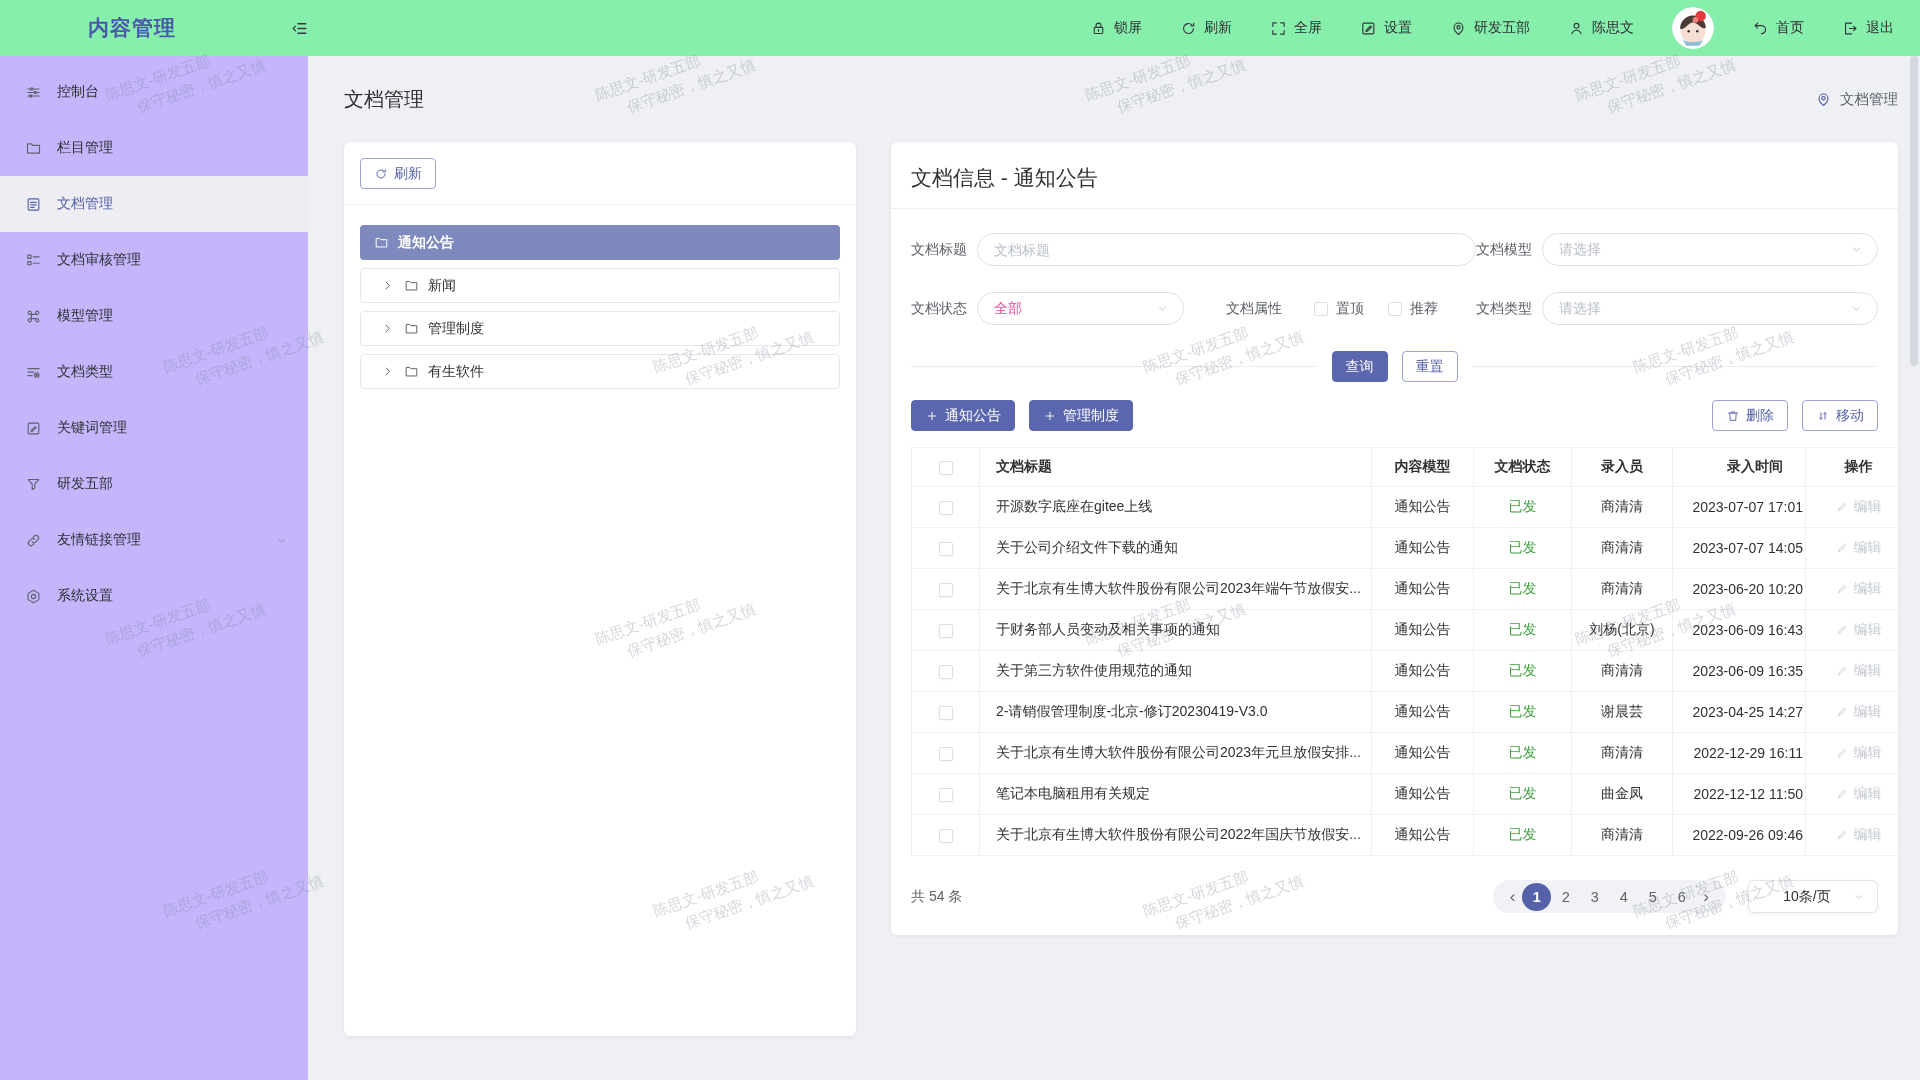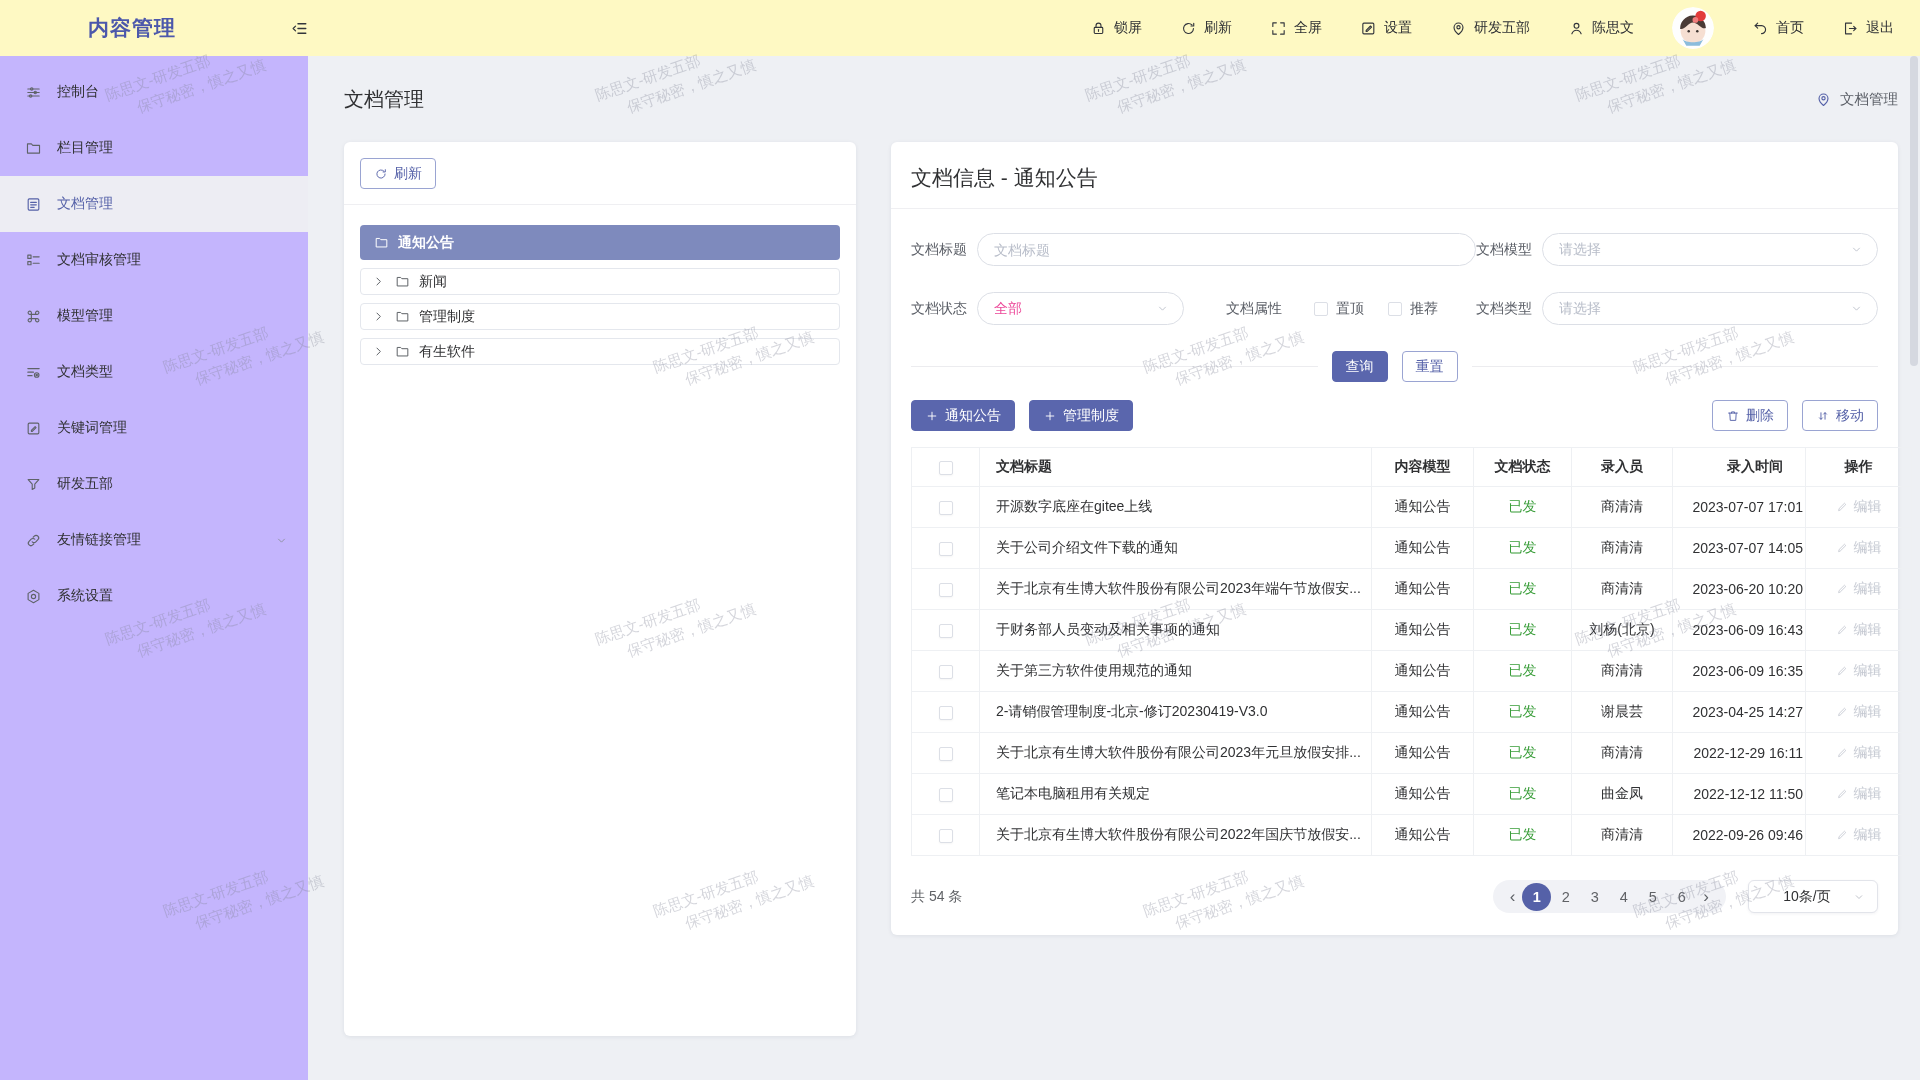--- a/index.html
+++ b/index.html
@@ -2,21 +2,21 @@
 <html><head>
 <meta charset="utf-8">
 <style>
   * { margin:0; padding:0; box-sizing:border-box; }
   html,body { width:1920px; height:1080px; overflow:hidden; }
   body { font-family:"Liberation Sans","DejaVu Sans",sans-serif; background:#eef0f4; color:#303133; font-size:14px; }
   .i { display:inline-flex; align-items:center; justify-content:center; }
   .i svg { width:1em; height:1em; }
 
   
-  .topbar { position:fixed; top:0; left:0; right:0; height:56px; background:#fef9c3; display:flex; align-items:center; z-index:30; }
+  .topbar { position:fixed; top:0; left:0; right:0; height:56px; background:#86efac; display:flex; align-items:center; z-index:30; }
   .logo { width:260px; padding-left:88px; font-size:21px; font-weight:600; color:#4c58ab; letter-spacing:1px; white-space:nowrap; }
   .collapse-btn { background:none; border:none; margin-left:30px; font-size:19px; color:#33363c; cursor:pointer; display:flex; }
   .top-right { margin-left:auto; display:flex; align-items:center; gap:38px; padding-right:26px; }
   .top-act { display:flex; align-items:center; gap:7px; color:#2d2f33; font-size:14px; cursor:pointer; white-space:nowrap; }
   .top-act .i { font-size:17px; color:#33363c; }
   .avatar { width:42px; height:42px; border-radius:50%; overflow:hidden; flex:0 0 auto; cursor:pointer; }
 
   
   .layout { display:flex; padding-top:56px; height:1080px; }
   .sidebar { width:308px; background:#c4b5fd; flex:0 0 auto; padding-top:8px; }
@@ -38,21 +38,21 @@
   
   .tree-card { width:512px; height:894px; padding:16px; flex:0 0 auto; }
   .btn { display:inline-flex; align-items:center; gap:6px; height:31px; padding:0 13px; border-radius:4px; font-size:14px; cursor:pointer; border:1px solid transparent; background:#fff; white-space:nowrap; }
   .btn .i { font-size:14px; }
   .btn-outline { border-color:#9aa4d2; color:#5561a8; }
   .btn-fill { background:#5a66ad; border-color:#5a66ad; color:#fff; }
   .tree-divider { height:1px; background:#efeff2; margin:15px -16px 0; }
   .tree-list { margin-top:20px; }
   .tree-selected { height:35px; background:#7e8abd; border-radius:4px; color:#fff; font-weight:700; display:flex; align-items:center; gap:9px; padding:0 14px; cursor:pointer; }
   .tree-selected .i { font-size:15px; }
-  .tree-item { height:27px; border:1px solid #e4e7ed; border-radius:4px; margin-top:8px; display:flex; align-items:center; gap:9px; padding:0 10px; cursor:pointer; color:#303133; }
+  .tree-item { height:35px; border:1px solid #e4e7ed; border-radius:4px; margin-top:8px; display:flex; align-items:center; gap:9px; padding:0 19px; cursor:pointer; color:#303133; }
   .tree-item .chev { font-size:13px; color:#8a8f99; }
   .tree-item .i { font-size:15px; color:#5f6368; }
 
   
   .doc-card { flex:1; padding:20px; min-width:0; }
   .doc-title { font-size:21px; font-weight:500; color:#303133; padding:2px 0 16px; }
   .doc-divider { height:1px; background:#efeff2; margin:0 -20px; }
   .f-form { padding-top:24px; }
   .f-row { display:flex; align-items:center; margin-bottom:26px; }
   .f-label { width:58px; margin-right:8px; color:#5a5e66; white-space:nowrap; flex:0 0 auto; }

